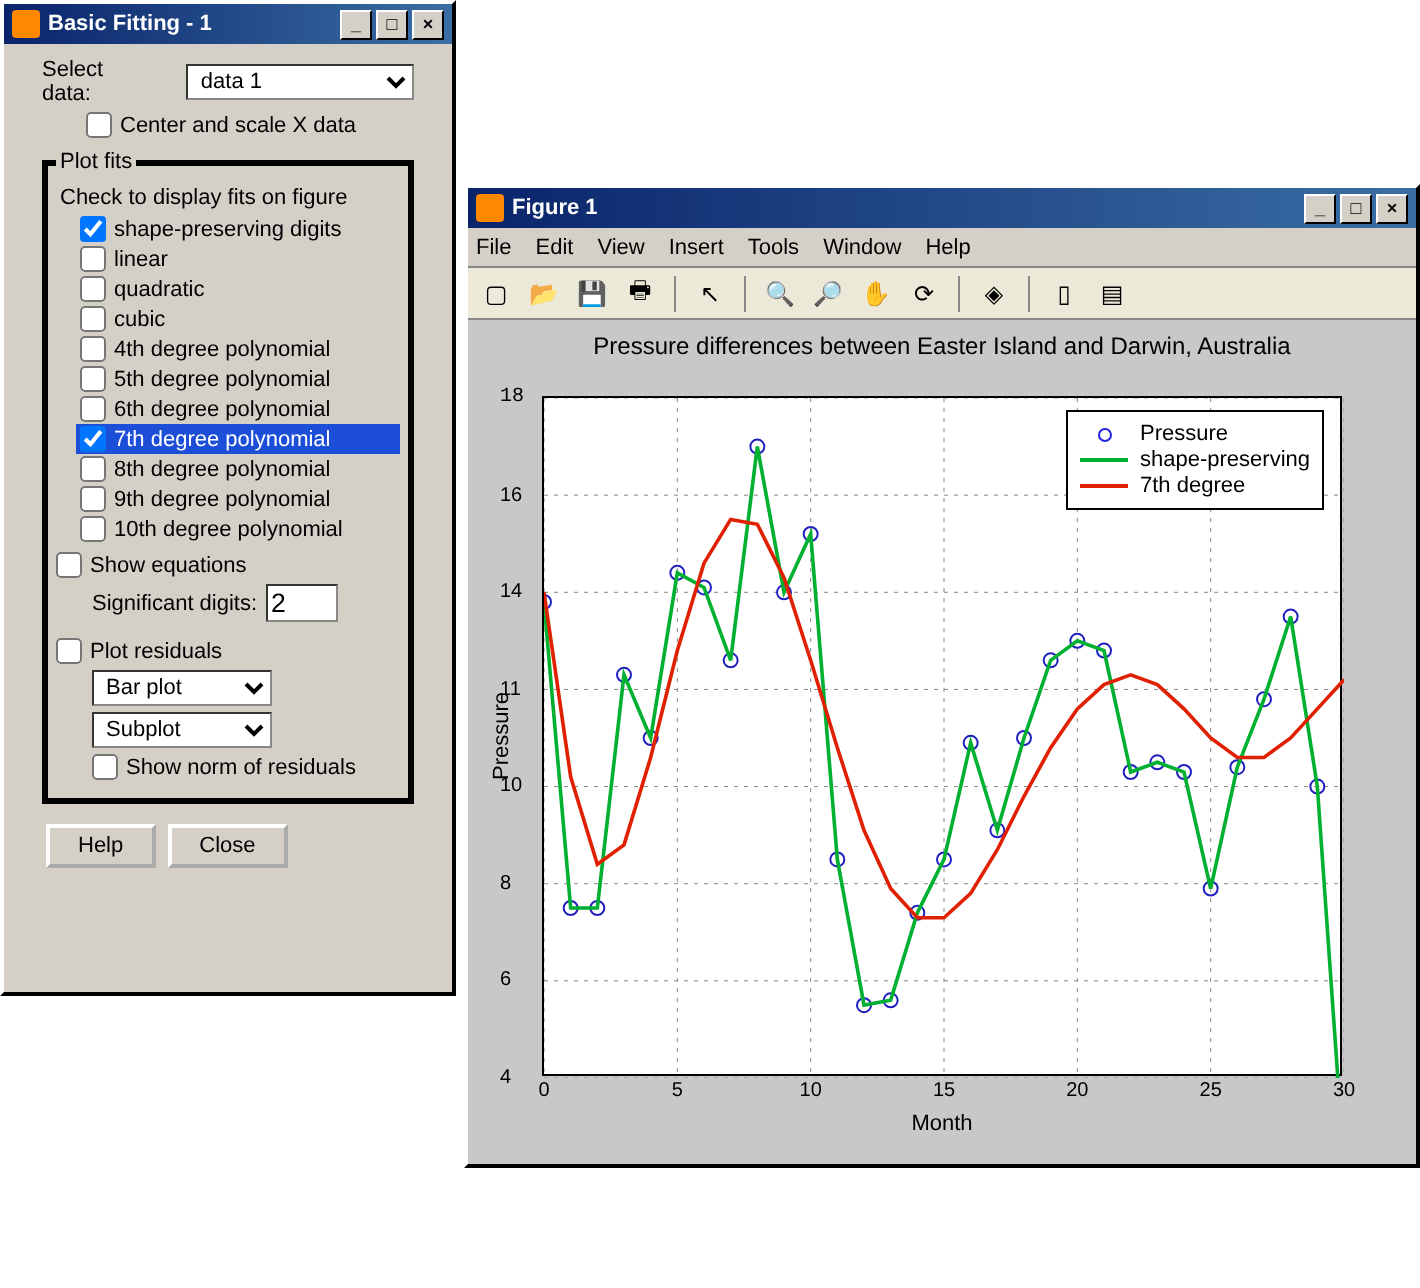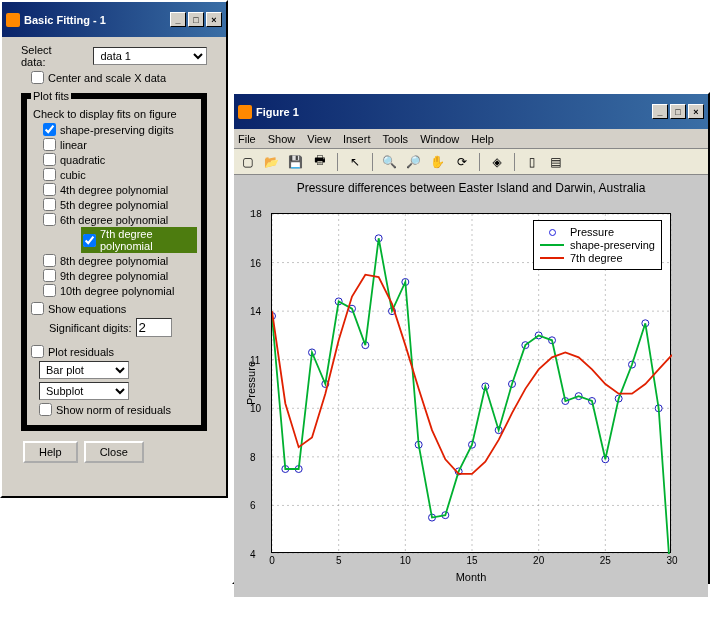--- a/index.html
+++ b/index.html
@@ -1,36 +1,36 @@
 <!DOCTYPE html>
 <html><head>
 <meta charset="utf-8">
 <style>
 * { box-sizing: border-box; margin: 0; padding: 0; }
 body { width: 710px; height: 644px; background: #fff; font-family: Tahoma, Arial, sans-serif; font-size: 11px; position: relative; overflow: hidden; }
 
 .window { position: absolute; background: #d4d0c8; border: 2px solid #000; border-top-color: #fff; border-left-color: #fff; }
-.titlebar { background: linear-gradient(to right, #0a246a, #3a6ea5); color: #fff; padding: 3px 4px; display: flex; align-items: center; font-weight: bold; height: 35px; }
+.titlebar { background: linear-gradient(to right, #0a246a, #3a6ea5); color: #fff; padding: 3px 4px; display: flex; align-items: center; font-weight: bold; height: 20px; }
 .titlebar-icon { width: 14px; height: 14px; background: #f80; margin-right: 4px; border-radius: 2px; display: inline-block; }
 .title-text { flex: 1; font-size: 11px; }
 .wbtns { display: flex; gap: 2px; }
 .wbtn { width: 16px; height: 15px; background: #d4d0c8; border: 1px solid #000; border-top-color: #fff; border-left-color: #fff; font-size: 9px; font-weight: bold; display: flex; align-items: center; justify-content: center; color: #000; font-family: sans-serif; }
 
 
 #fitwin { left: 0; top: 0; width: 228px; height: 498px; }
 #fitwin .body { padding: 4px 19px; font-size: 11px; }
 .row { display: flex; align-items: center; margin: 3px 0; }
 .sel { border: 1px inset #888; background: #fff; padding: 1px 2px; font-size: 11px; }
-fieldset { border: 6px solid #000000; margin-top: 6px; padding: 4px 4px 6px 4px; }
+fieldset { border: 3px solid #000000; margin-top: 6px; padding: 4px 4px 6px 4px; }
 fieldset > legend { font-size: 11px; padding: 0 2px; }
 .cb { margin-right: 4px; }
 .fitlist { margin: 2px 0 4px 10px; }
 .fititem { display: flex; align-items: center; padding: 1px 2px; font-size: 11px; }
 .fititem input { margin-right: 4px; }
-.fititem.sel7 { background: #4d7c0f; color: #fff; margin-left: 40px; }
+.fititem.sel7 { background: #1d4ed8; color: #fff; }
 .digits { width: 36px; border: 1px inset #888; background: #fff; padding: 1px 2px; margin-left: 4px; }
 .btns { margin-top: 10px; display: flex; gap: 6px; padding: 0 2px; }
 .btn { background: #d4d0c8; border: 2px outset #fff; padding: 3px 14px; font-size: 11px; }
 
 
 #figwin { left: 232px; top: 92px; width: 478px; height: 492px; }
 .menubar { background: #d4d0c8; padding: 2px 4px; display: flex; gap: 12px; font-size: 11px; border-bottom: 1px solid #888; height: 20px; align-items: center; }
 .toolbar { background: #ece9d8; padding: 3px 4px; display: flex; gap: 4px; border-bottom: 1px solid #888; height: 26px; align-items: center; }
 .tb { width: 20px; height: 20px; border: 1px solid transparent; display: flex; align-items: center; justify-content: center; font-size: 12px; }
 .tsep { width: 1px; background: #888; height: 18px; margin: 0 3px; }
@@ -61,21 +61,21 @@
       <div class="wbtn">×</div>
     </div>
   </div>
   <div class="body">
     <div class="row">
       <span>Select data:</span>
       <select class="sel" style="margin-left:22px;width:130px">
         <option>data 1</option>
       </select>
     </div>
-    <div class="row" style="margin-left:10px">
+    <div class="row" style="margin-left:22px">
       <input type="checkbox" class="cb" style="">
       <span>Center and scale X data</span>
     </div>
 
     <fieldset>
       <legend>Plot fits</legend>
       <div style="font-size:11px;margin:2px 0 2px 2px">Check to display fits on figure</div>
       <div class="fitlist" id="fitlist">
           <div class="fititem">
             <input type="checkbox" checked="" style="">
@@ -127,21 +127,21 @@
         <span>Show equations</span>
       </div>
       <div class="row" style="margin-left:18px">
         <span>Significant digits:</span>
         <input class="digits" value="2" style="">
       </div>
       <div class="row" style="margin-top:8px">
         <input type="checkbox" class="cb" style="">
         <span>Plot residuals</span>
       </div>
-      <div style="margin-left:8px">
+      <div style="margin-left:18px">
         <select class="sel" style="width:90px;display:block;margin:3px 0">
           <option>Bar plot</option>
         </select>
         <select class="sel" style="width:90px;display:block;margin:3px 0">
           <option>Subplot</option>
         </select>
         <div class="row">
           <input type="checkbox" class="cb" style="">
           <span>Show norm of residuals</span>
         </div>
@@ -160,21 +160,21 @@
     <span class="titlebar-icon"></span>
     <span class="title-text">Figure 1</span>
     <div class="wbtns">
       <div class="wbtn">_</div>
       <div class="wbtn">□</div>
       <div class="wbtn">×</div>
     </div>
   </div>
   <div class="menubar" id="menubar">
       <span>File</span>
-      <span>Show</span>
+      <span>Edit</span>
       <span>View</span>
       <span>Insert</span>
       <span>Tools</span>
       <span>Window</span>
       <span>Help</span>
     </div>
   <div class="toolbar">
     <div class="tb">▢</div>
     <div class="tb">📂</div>
     <div class="tb">💾</div>

